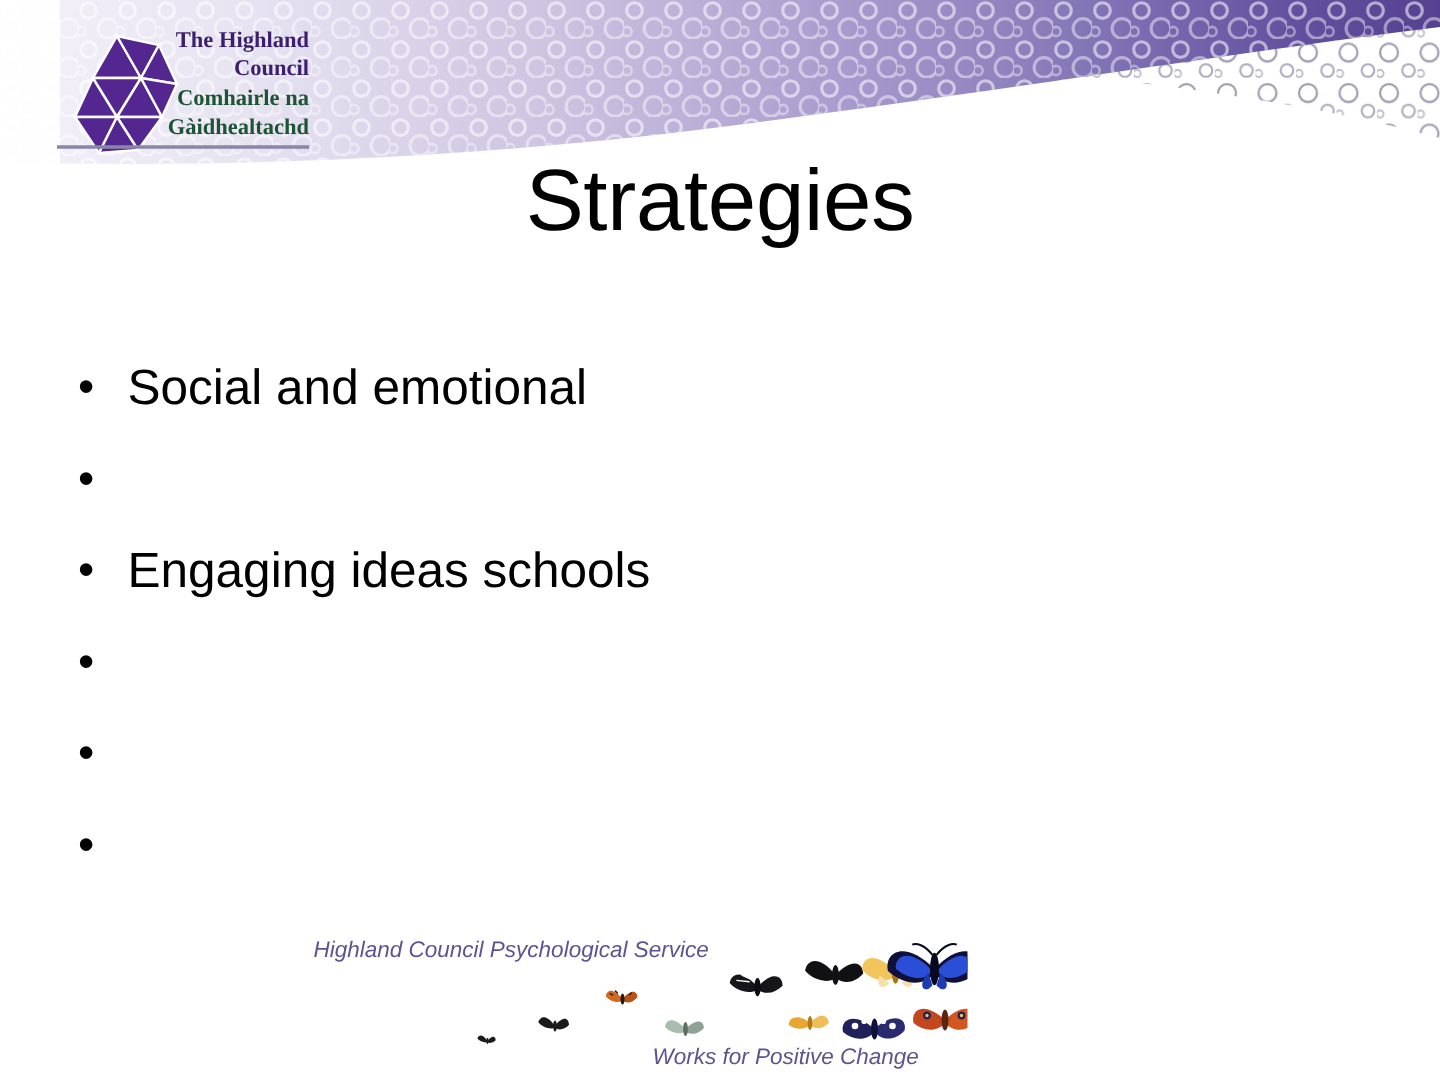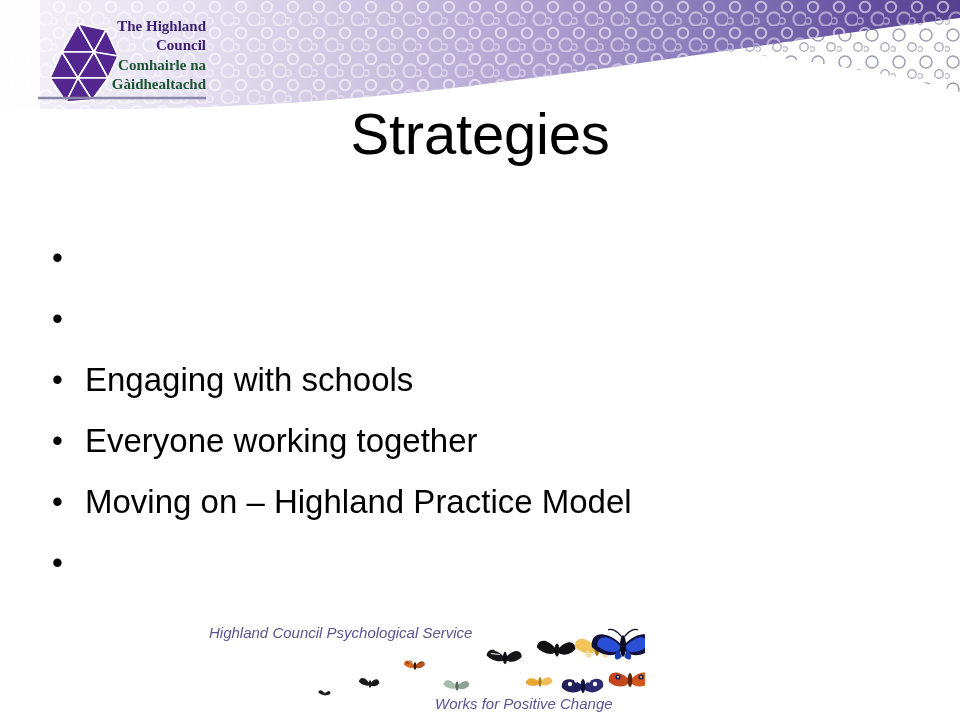--- a/index.html
+++ b/index.html
@@ -177,39 +177,38 @@
       <text x="170" y="75" text-anchor="end" font-family="'Liberation Serif', serif" font-size="15" font-weight="bold" fill="#1d5434">Gàidhealtachd</text>
 
       <line x1="2" y1="84" x2="170" y2="84" stroke="#8a86a8" stroke-width="2.4"></line>
     </svg>
   </div>
 
   <div id="bullets">
 
     <div class="bullet-row">
       <span class="bullet-mark">•</span>
-    </div>
-
-    <div class="bullet-row">
-      <span class="bullet-mark">•</span>
-    </div>
-
-    <div class="bullet-row">
-      <span class="bullet-mark">•</span>
-      <span class="bullet-text">Engaging with schools</span>
-    </div>
-
-    <div class="bullet-row">
-      <span class="bullet-mark">•</span>
-      <span class="bullet-text">Everyone working together</span>
-    </div>
-
-    <div class="bullet-row">
-      <span class="bullet-mark">•</span>
-      <span class="bullet-text">Moving on – Highland Practice Model</span>
+      <span class="bullet-text">Social and emotional</span>
+    </div>
+
+    <div class="bullet-row">
+      <span class="bullet-mark">•</span>
+    </div>
+
+    <div class="bullet-row">
+      <span class="bullet-mark">•</span>
+      <span class="bullet-text">Engaging ideas schools</span>
+    </div>
+
+    <div class="bullet-row">
+      <span class="bullet-mark">•</span>
+    </div>
+
+    <div class="bullet-row">
+      <span class="bullet-mark">•</span>
     </div>
 
     <div class="bullet-row">
       <span class="bullet-mark">•</span>
     </div>
 
   </div>
 
   <div id="ps-logo">
     <svg width="440" height="100" viewBox="0 0 440 100" xmlns="http://www.w3.org/2000/svg">

